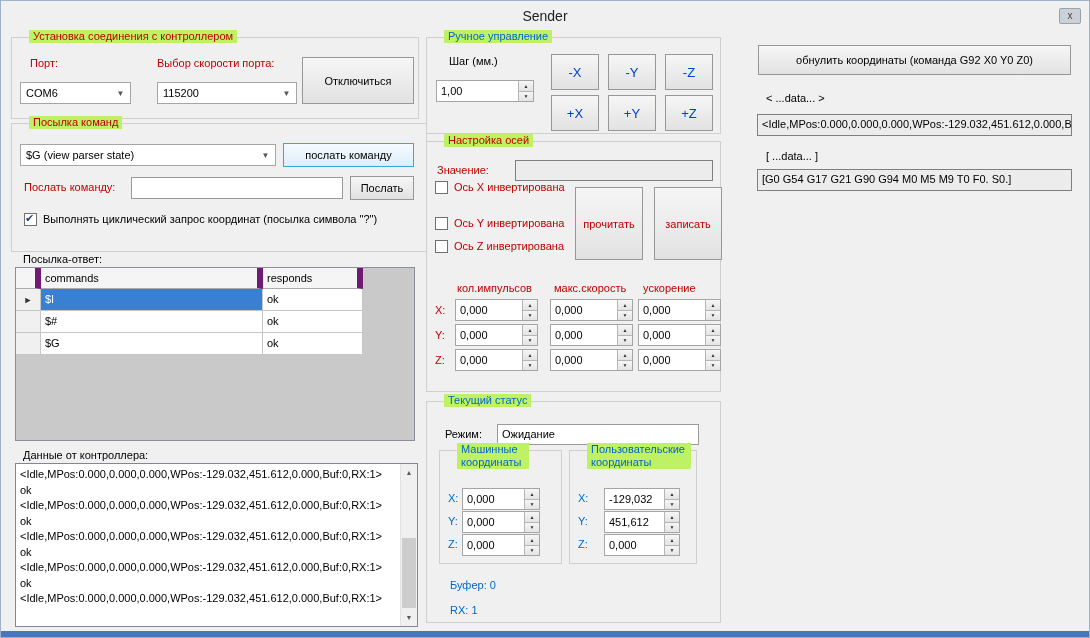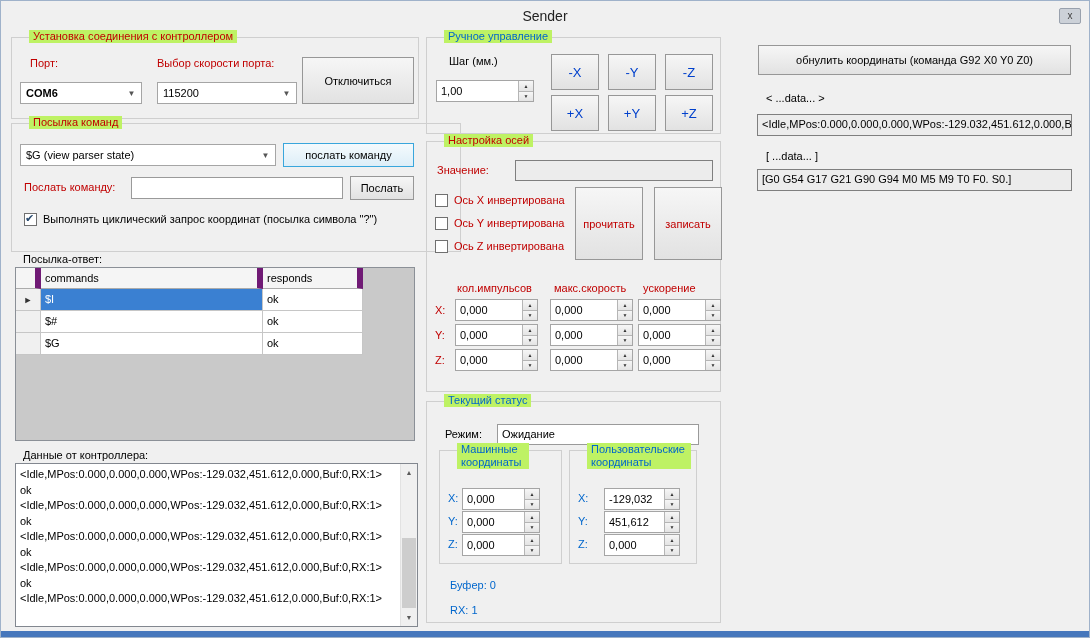--- a/index.html
+++ b/index.html
@@ -68,33 +68,33 @@
 <div class="window">
 
   <div class="titlebar">
     <span class="title">Sender</span>
     <span class="close-btn">x</span>
   </div>
 
   <div class="group" style="left:10px;top:36px;width:408px;height:82px;">
     <span class="group-label red">Установка соединения с контроллером</span>
     <span class="lbl red" style="left:18px;top:19px;">Порт:</span>
-    <div class="combo" style="left:8px;top:44px;width:122px;font-weight:bold;">
+    <div class="combo" style="left:8px;top:44px;width:111px;">
       <span class="combo-val">COM6</span>
       <span class="arrow"></span>
     </div>
     <span class="lbl red" style="left:145px;top:19px;">Выбор скорости порта:</span>
     <div class="combo" style="left:145px;top:44px;width:140px;">
       <span class="combo-val">115200</span>
       <span class="arrow"></span>
     </div>
     <div class="btn" style="left:290px;top:19px;width:112px;height:47px;">Отключиться</div>
   </div>
 
-  <div class="group" style="left:10px;top:122px;width:450px;height:129px;">
+  <div class="group" style="left:10px;top:122px;width:416px;height:129px;">
     <span class="group-label red">Посылка команд</span>
     <div class="combo" style="left:8px;top:20px;width:256px;">
       <span class="combo-val">$G (view parser state)</span>
       <span class="arrow"></span>
     </div>
     <div class="btn btn-accent" style="left:271px;top:19px;width:131px;height:24px;">послать команду</div>
     <span class="lbl red" style="left:12px;top:57px;">Послать команду:</span>
     <div class="field" style="left:119px;top:53px;width:212px;height:22px;"></div>
     <div class="btn" style="left:338px;top:52px;width:64px;height:24px;">Послать</div>
     <div class="check-row" style="left:12px;top:89px;width:390px;">
@@ -163,21 +163,21 @@
     <div class="btn jog" style="left:124px;top:57px;width:48px;height:36px;">+X</div>
     <div class="btn jog" style="left:181px;top:57px;width:48px;height:36px;">+Y</div>
     <div class="btn jog" style="left:238px;top:57px;width:48px;height:36px;">+Z</div>
   </div>
 
   <div class="group" style="left:425px;top:140px;width:295px;height:251px;">
     <span class="group-label red">Настройка осей</span>
     <span class="lbl red" style="left:10px;top:22px;">Значение:</span>
     <div class="field gray" style="left:88px;top:18px;width:198px;height:21px;"></div>
 
-    <div class="check-row" style="left:8px;top:52px;">
+    <div class="check-row" style="left:8px;top:39px;">
       <span class="cb"></span>
       <span class="red">Ось X инвертирована</span>
     </div>
     <div class="check-row" style="left:8px;top:75px;">
       <span class="cb"></span>
       <span class="red">Ось Y инвертирована</span>
     </div>
     <div class="check-row" style="left:8px;top:98px;">
       <span class="cb"></span>
       <span class="red">Ось Z инвертирована</span>

